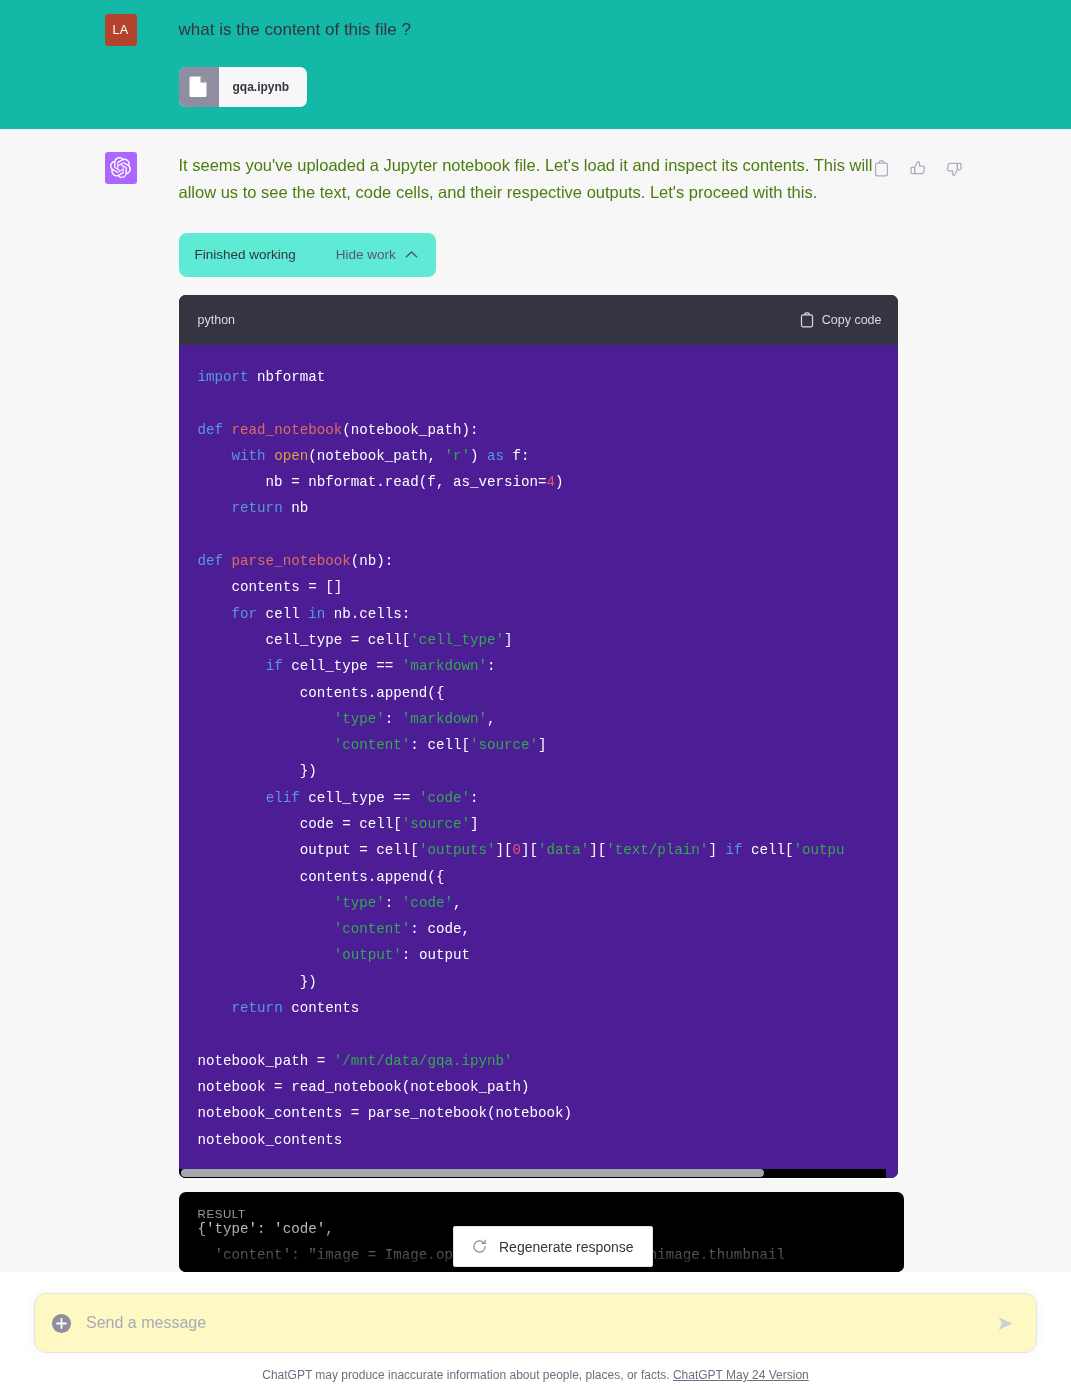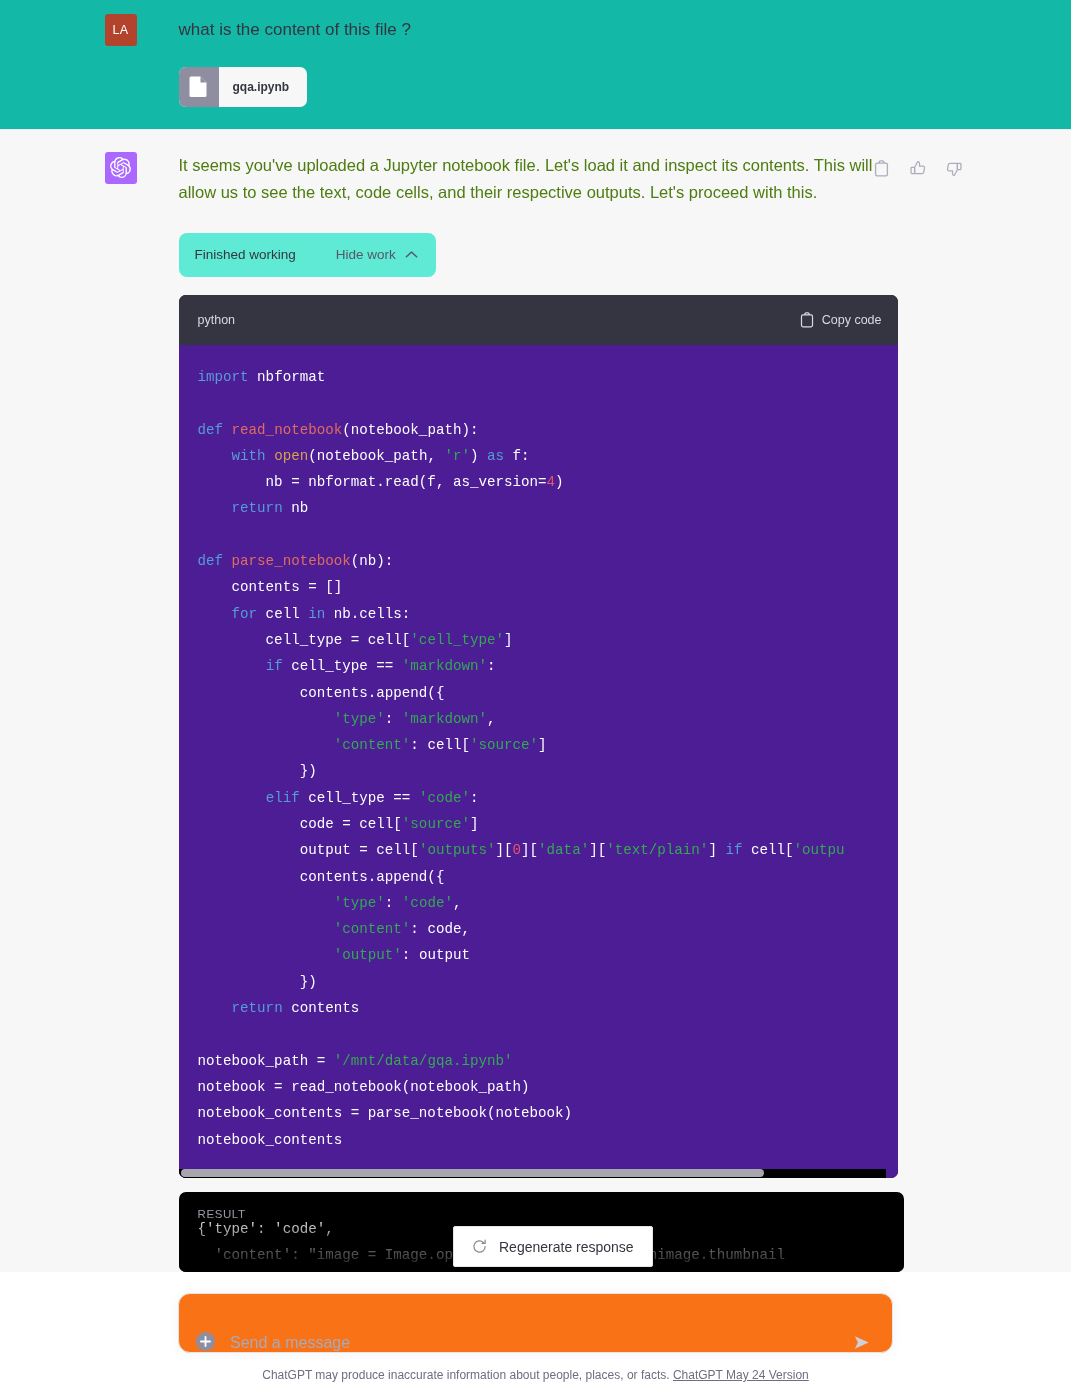--- a/index.html
+++ b/index.html
@@ -196,26 +196,26 @@
   }
 
   
   .composer-wrap {
     position: absolute; left: 0; right: 0; bottom: 0;
     background: #ffffff;
     padding: 0 0 8px 0;
     z-index: 6;
   }
   .composer {
-    width: 715px; margin: 0 auto;
-    background: #f97316;
+    width: 1003px; margin: 0 auto;
+    background: #fef9c3;
     border: 1px solid #e5e5e5;
     border-radius: 12px;
     height: 60px;
-    display: flex; align-items: flex-end;
+    display: flex; align-items: center;
     padding: 0 18px 0 16px;
     box-shadow: 0 0 12px rgba(0,0,0,.05);
   }
   .plus-icon { flex: 0 0 20px; color: #8e8ea0; display: flex; align-items: center; }
   .composer-input {
     flex: 1 1 auto;
     border: none; outline: none;
     font-family: "Liberation Sans", sans-serif;
     font-size: 16px; color: #353740;
     padding-left: 14px;

